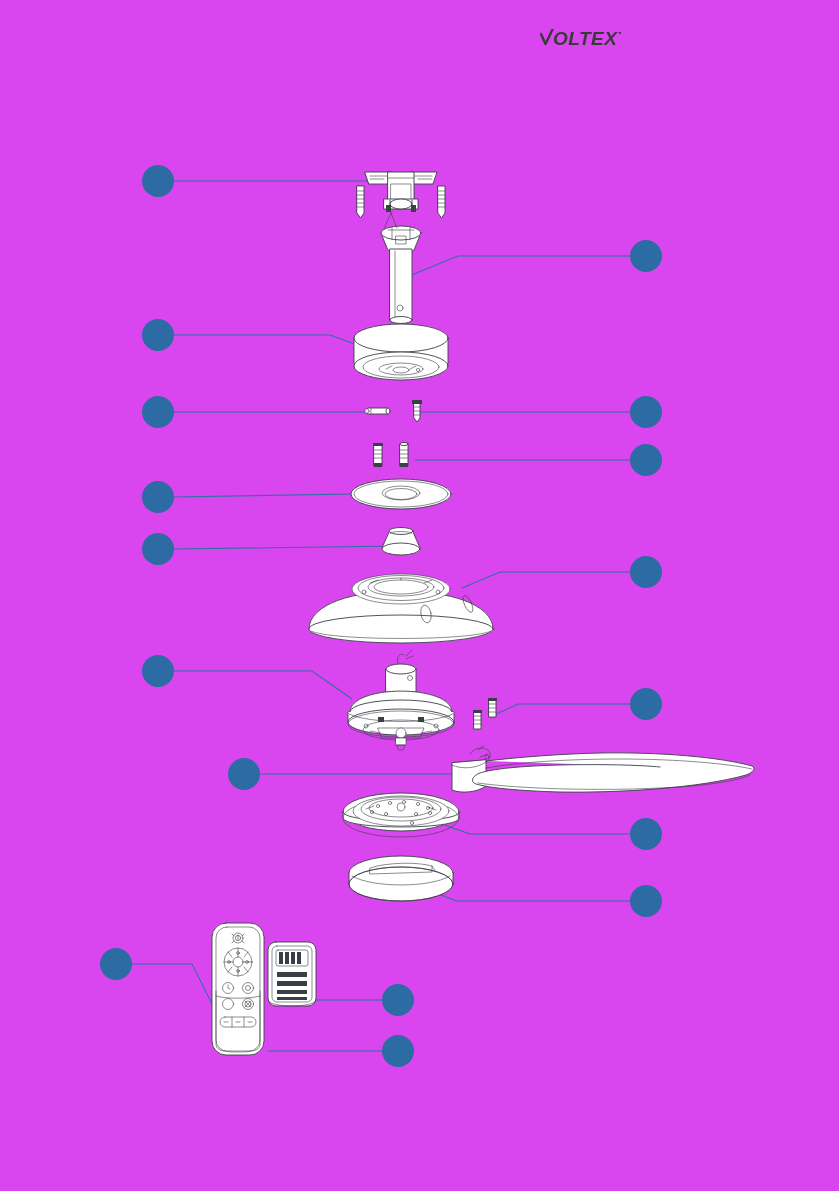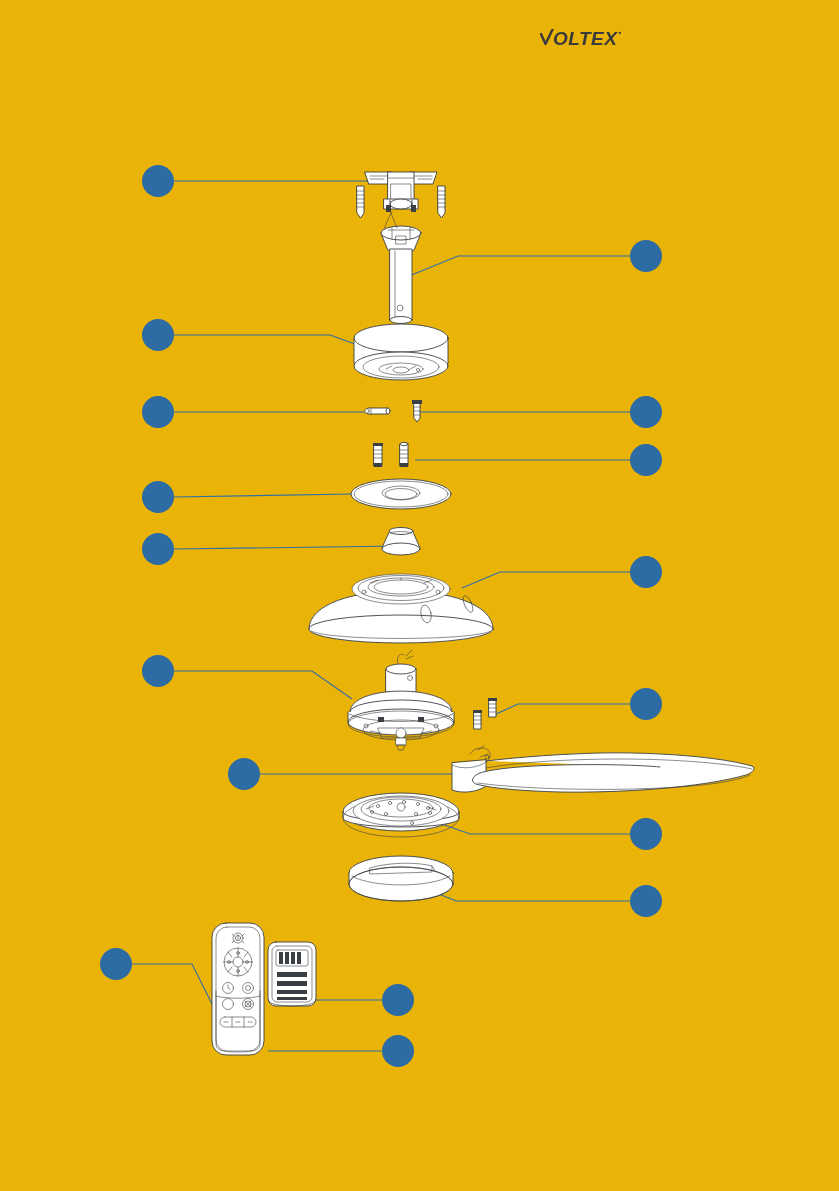--- a/index.html
+++ b/index.html
@@ -2,21 +2,21 @@
 <html><head>
 <meta charset="utf-8">
 <title>Exploded Parts Diagram</title>
 <style>
   html,body{margin:0;padding:0;background:#ffffff;}
   body{
     width:839px;height:1191px;position:relative;overflow:hidden;
     font-family:"Liberation Sans", sans-serif;
     color:#333;
   }
-  #page{position:absolute;inset:0;background:#eab308;}
+  #page{position:absolute;inset:0;background:#d946ef;}
 
   
   .brand{
     position:absolute;left:540px;top:28px;
     font-family:"Liberation Sans", sans-serif;
     font-size:19px;font-weight:bold;font-style:italic;
     letter-spacing:.5px;color:#3a3a3a;white-space:nowrap;
     display:flex;align-items:flex-start;
   }
   .brand .v-mark{

